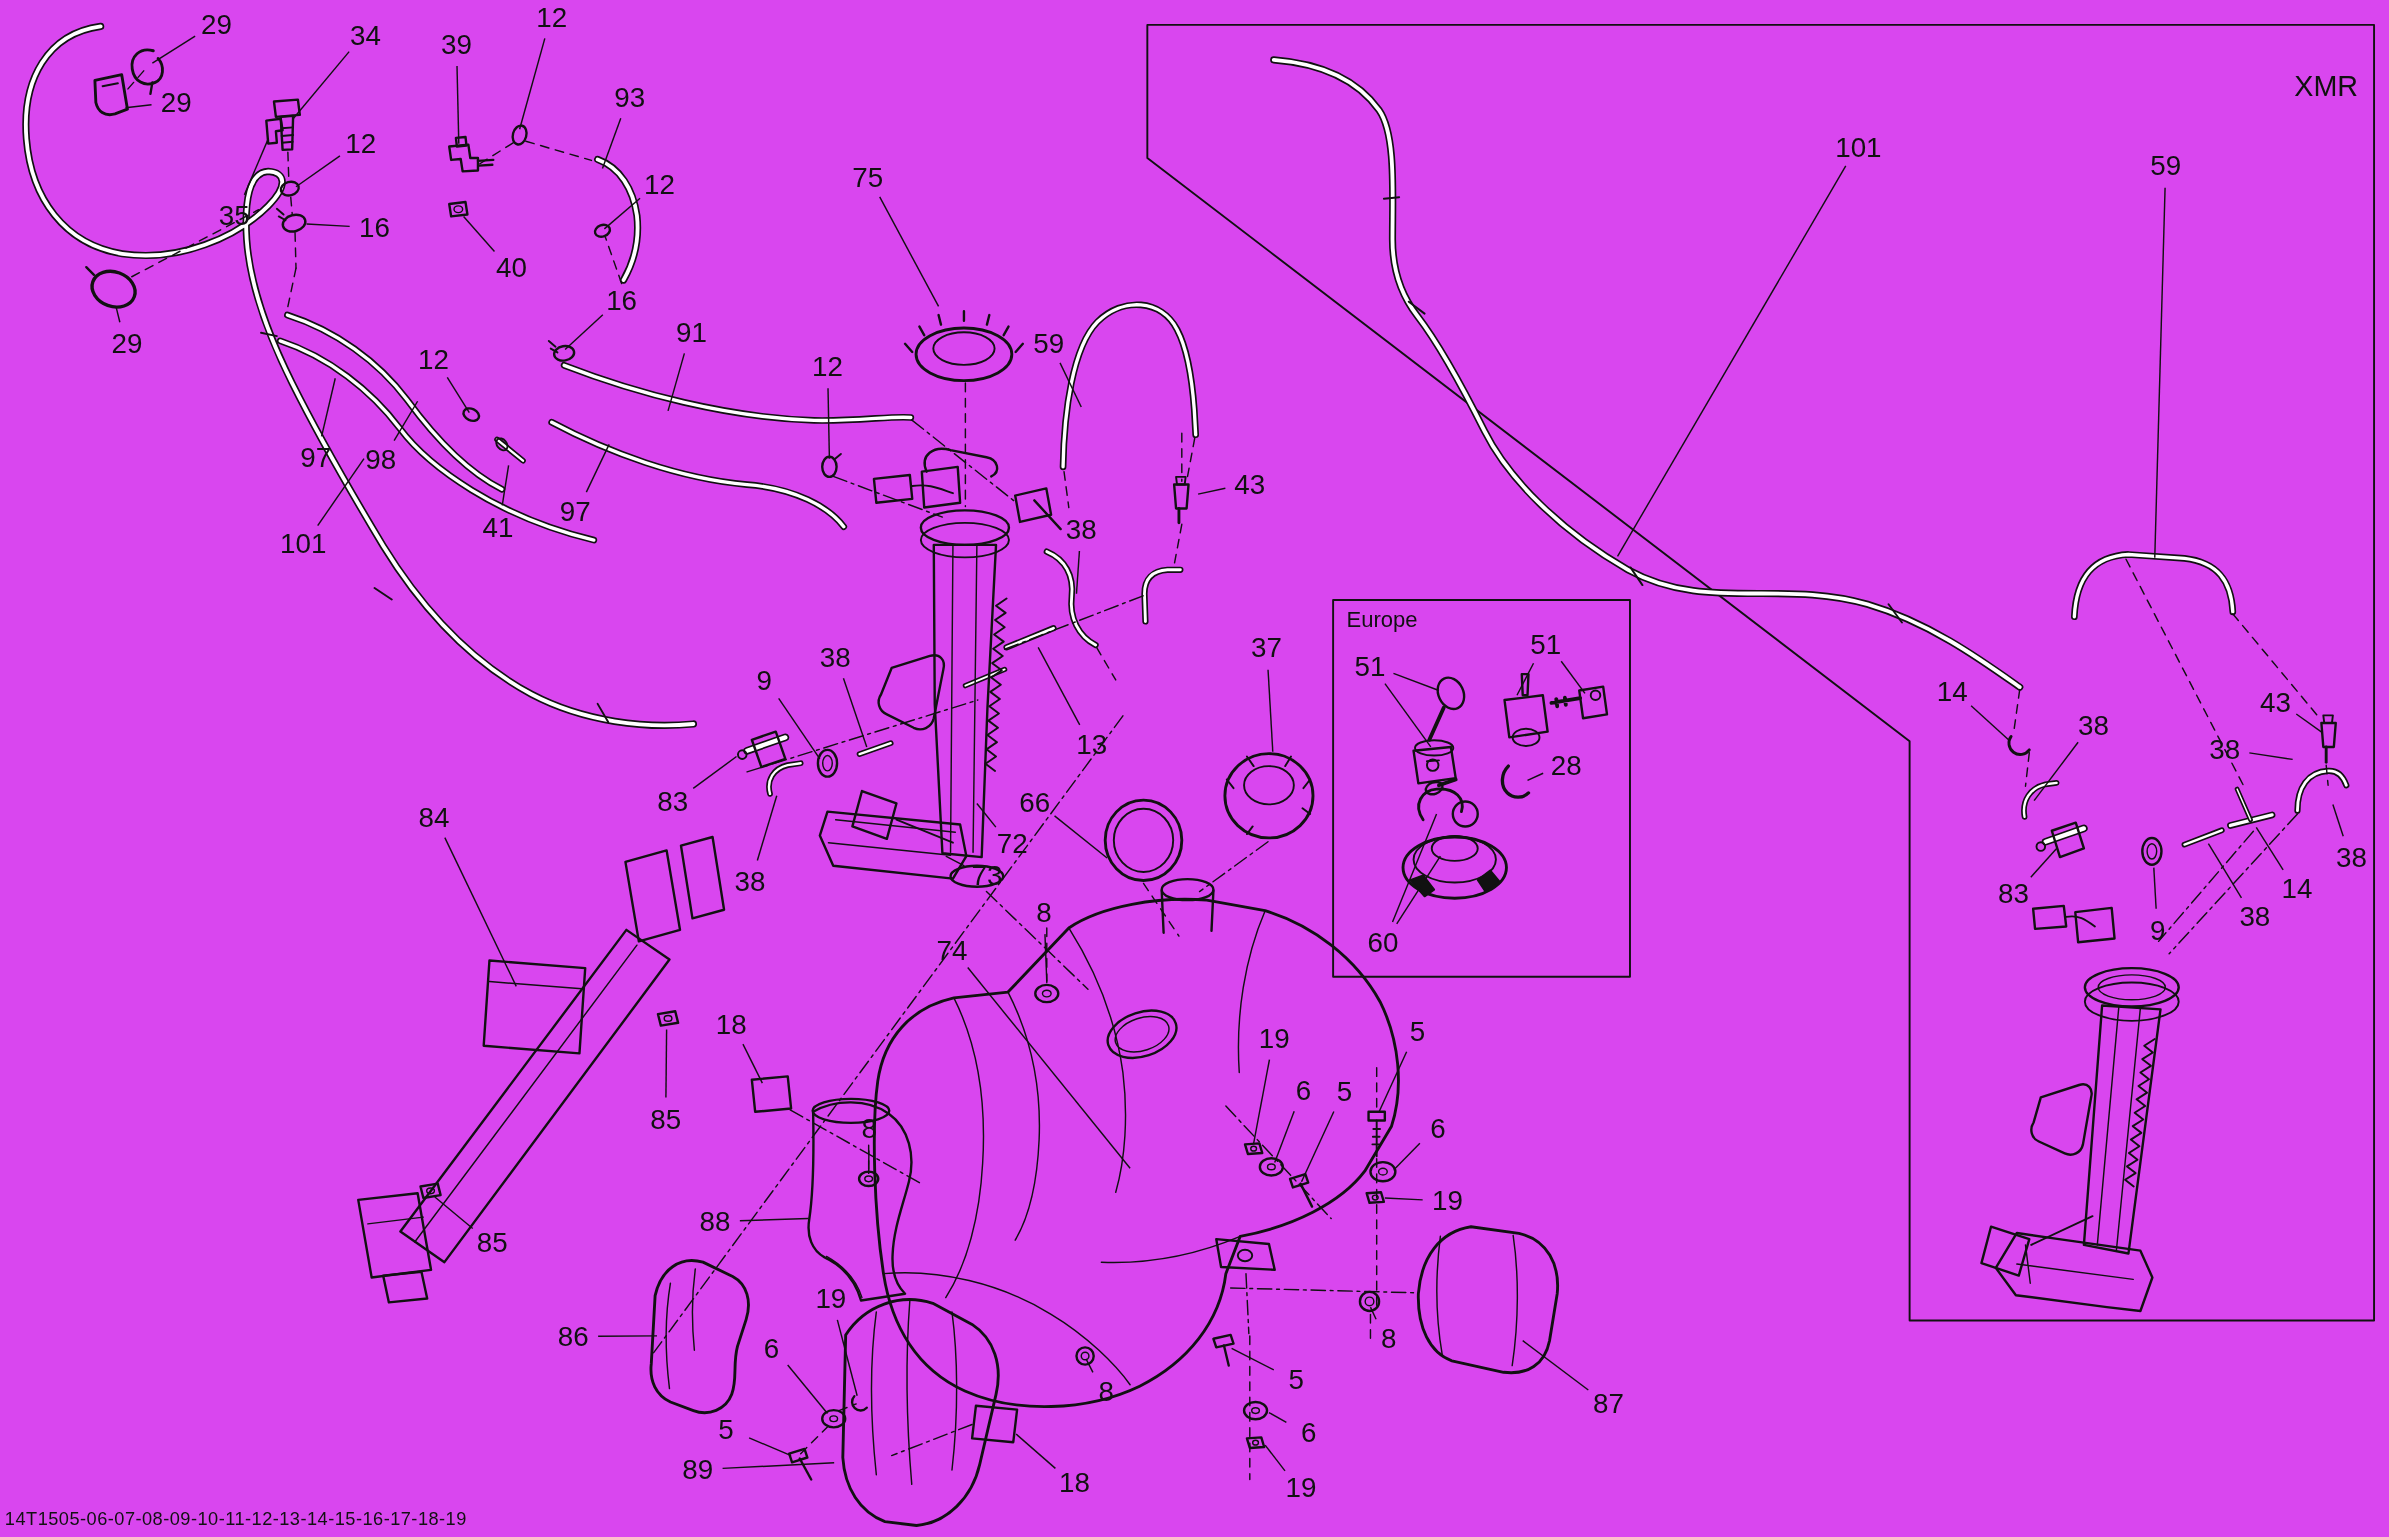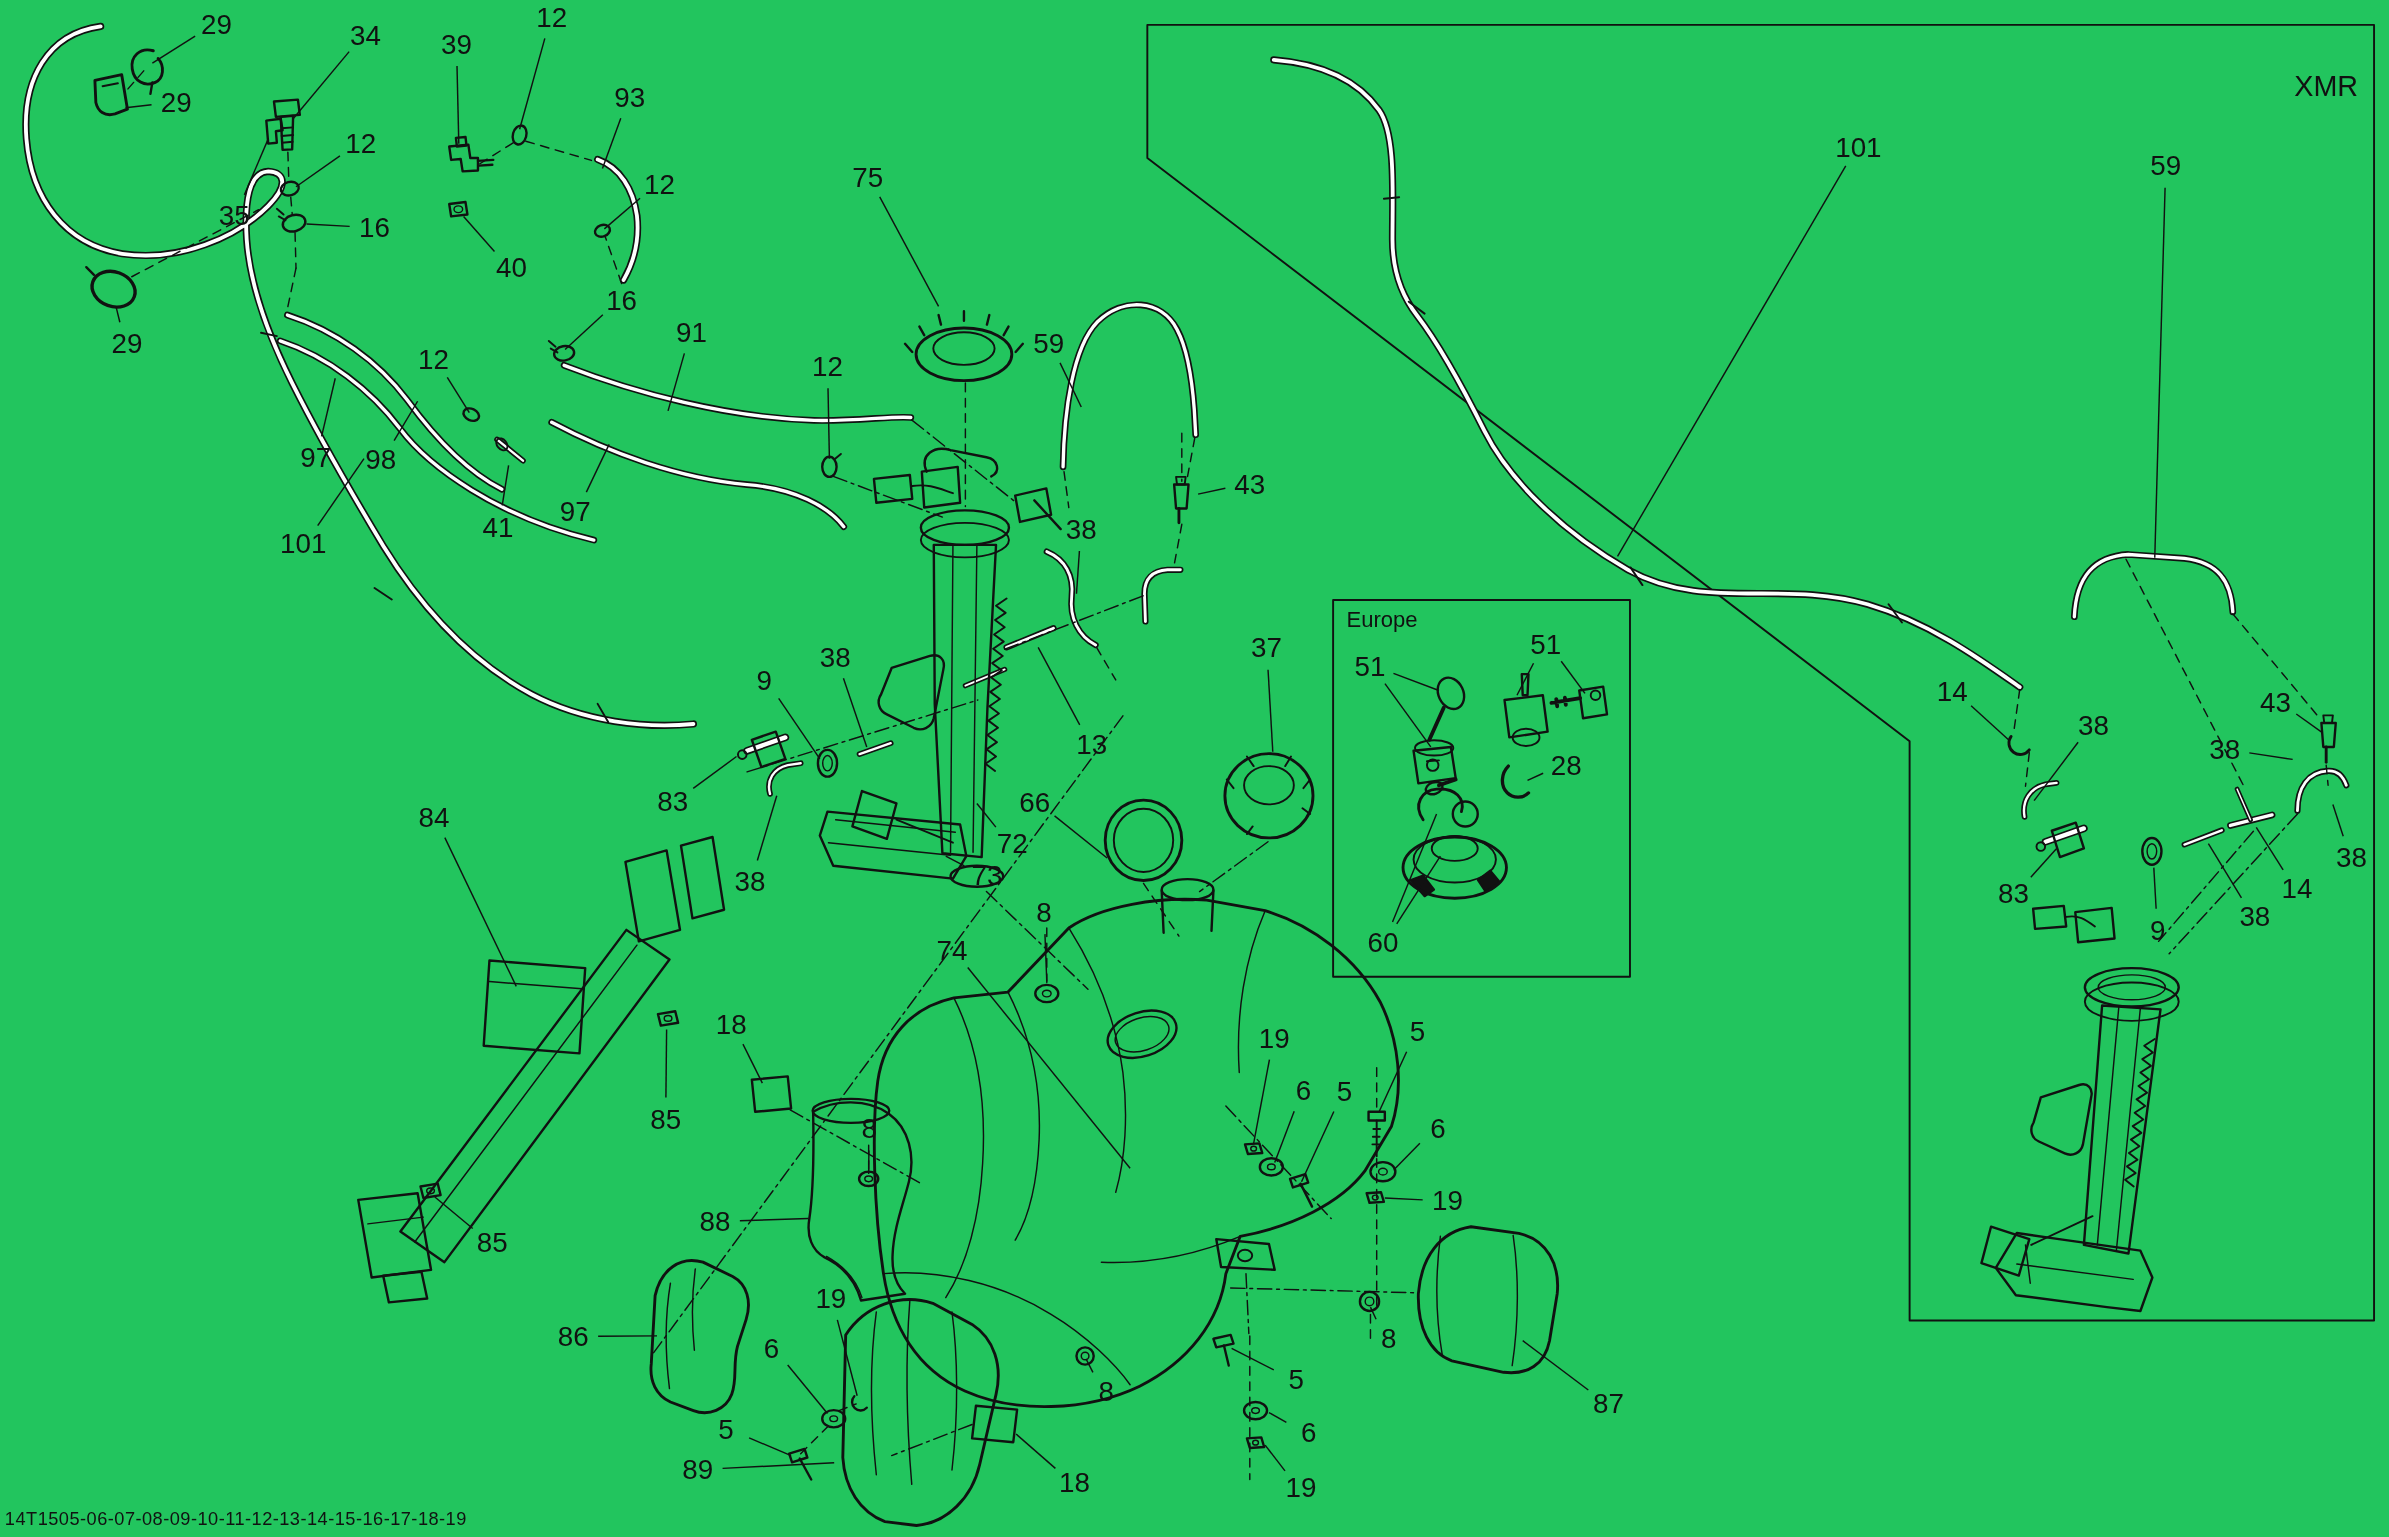--- a/index.html
+++ b/index.html
@@ -1,16 +1,16 @@
 <!DOCTYPE html>
 <html style="font-size:7.7px"><head>
 <meta charset="utf-8">
 <style>
   html,body{margin:0;padding:0;background:#ffffff;}
-  .canvas{position:relative;width:2389px;height:1537px;background:#22c55e;overflow:hidden;}
+  .canvas{position:relative;width:2389px;height:1537px;background:#d946ef;overflow:hidden;}
   svg{position:absolute;left:0;top:0;}
   text{font-family:"Liberation Sans","DejaVu Sans",sans-serif;fill:#111;}
   .callout-label{font-size:58px;}
   .region-label{font-size:60px;}
   .region-label-small{font-size:46px;}
   .footer-code{font-size:38px;letter-spacing:1px;}
 </style>
 </head>
 <body>
 

